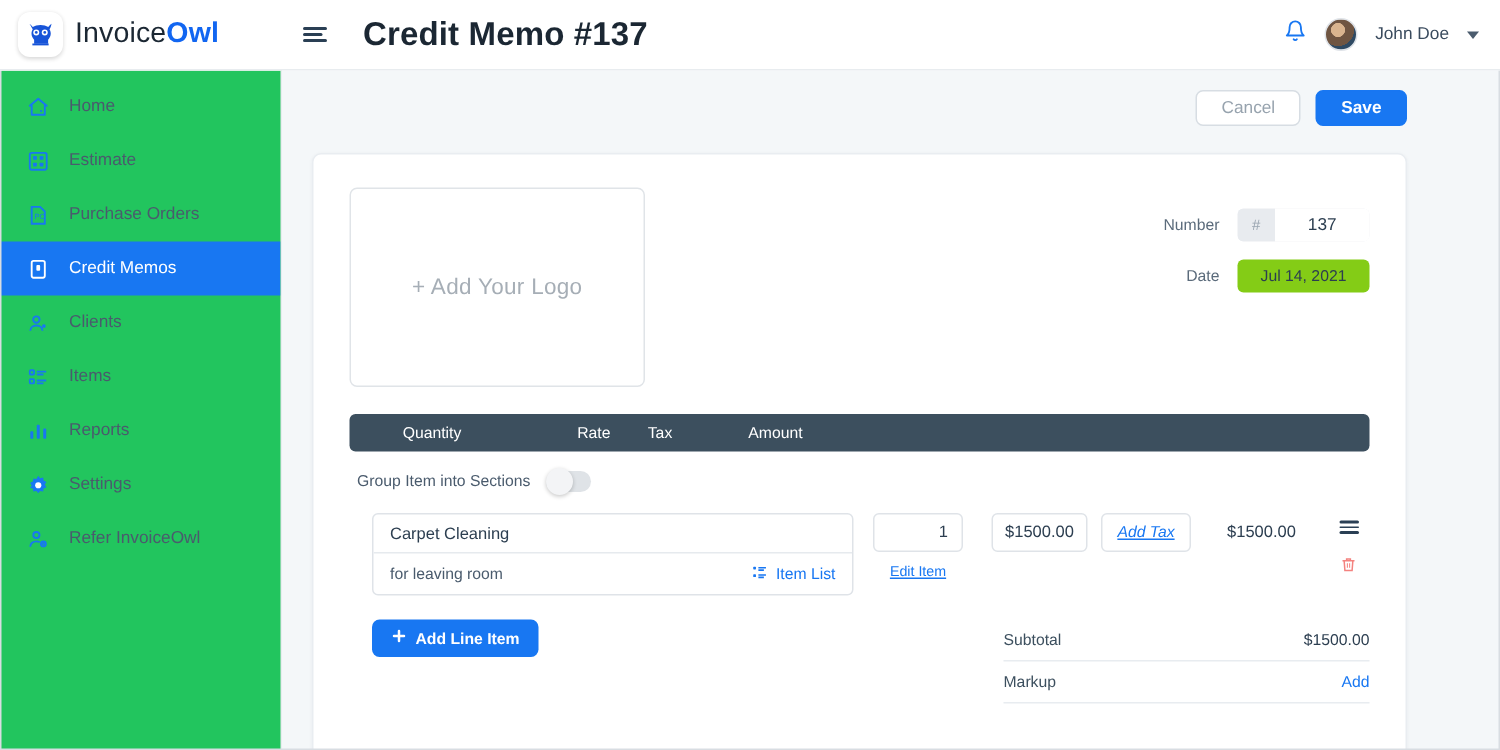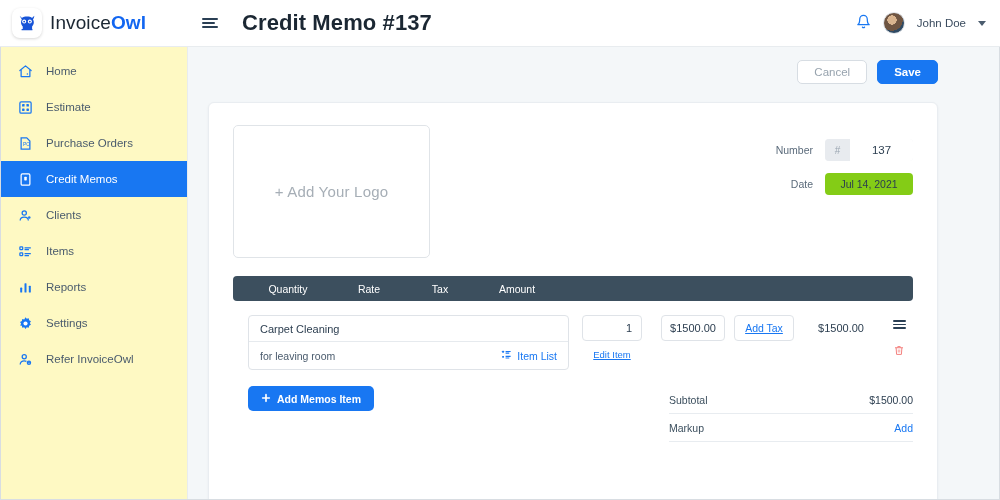--- a/index.html
+++ b/index.html
@@ -45,21 +45,21 @@
   }
   .username { font-size: 11.5px; color: #3a4b5e; }
   .caret-down { width:0;height:0;border-left:4px solid transparent;border-right:4px solid transparent;border-top:5px solid #4b5c6e; }
 
   
   .body { flex: 1; display: flex; min-height: 0; }
 
   
   .sidebar {
     width: 188px; flex: 0 0 188px;
-    background: #fef9c3;
+    background: #22c55e;
     border-right: 1px solid #e8ecef;
     padding-top: 6px;
     overflow: hidden;
   }
   .nav-item {
     display: flex; align-items: center; gap: 12px;
     height: 36px; padding-left: 17px;
     font-size: 11.5px; color: #4a5b6d; cursor: pointer;
   }
   .nav-item .ico { width: 17px; height: 17px; display:flex; align-items:center; justify-content:center; flex:0 0 17px; }
@@ -104,21 +104,21 @@
     font-size:10.5px; color:#2c3e50;
   }
 
   
   .table-head {
     margin-top: 18px; height: 25px; background:#3c4f5e; border-radius:4px;
     display:flex; align-items:center; color:#ffffff; font-size:10.5px; padding-left: 12px;
   }
   .th-item { flex:1; }
   .th-qty { width: 86px; text-align:center; }
-  .th-rate { width: 76px; text-align:center; }
+  .th-rate { width: 76px; text-align:right; }
   .th-tax { width: 66px; text-align:center; }
   .th-amt { width: 88px; text-align:center; }
   .th-pad { width: 22px; }
 
   .group-row { display:flex; align-items:center; gap:10px; margin-top: 13px; padding-left: 5px; }
   .group-label { font-size: 10.5px; color:#4a5b6d; }
   .toggle { width: 30px; height: 14px; border-radius:8px; background:#dfe3e7; position:relative; cursor:pointer; }
   .toggle .knob { position:absolute; left:0px; top:-2px; width:18px; height:18px; border-radius:50%; background:#f3f4f6; box-shadow:0 1px 3px rgba(0,0,0,.22); }
 
   .line-row { display:flex; align-items:flex-start; margin-top: 14px; padding-left: 15px; }
@@ -133,21 +133,21 @@
   .amt-col { width: 88px; display:flex; flex-direction:column; align-items:center; }
   .ctrl-col { width: 28px; display:flex; flex-direction:column; align-items:center; }
 
   .cell-input {
     height: 26px; border:1px solid #dfe3e8; border-radius:4px;
     display:flex; align-items:center; font-size:11px; color:#2c3e50; background:#ffffff;
   }
   .qty-input { width: 60px; justify-content:flex-end; padding-right: 9px; }
   .rate-input { width: 64px; justify-content:center; }
   .tax-input { width: 60px; justify-content:center; }
-  .tax-link { color:#1877f2; font-size:10.5px; text-decoration:underline; cursor:pointer; }
+  .tax-link { color:#1877f2; font-size:10.5px; text-decoration:underline; cursor:pointer;font-style:italic; }
   .amt-text { height:26px; display:flex;align-items:center; font-size:11px; color:#2c3e50; }
   .edit-link { font-size:9.5px; color:#1877f2; text-decoration:underline; margin-top:8px; cursor:pointer; }
   .row-menu { margin-top: 5px; display:flex; flex-direction:column; gap:2px; cursor:pointer; }
   .row-menu i { width:13px; height:1.6px; background:#2a3f54; border-radius:1px; }
   .trash { margin-top: 14px; cursor:pointer; }
 
   .bottom-row { display:flex; margin-top: 16px; padding-left: 15px; }
   .add-line-btn {
     background:#1877f2; color:#ffffff; font-size:10.5px; font-weight:600;
     border-radius:5px; height:25px; padding:0 13px; display:flex; align-items:center; gap:6px; cursor:pointer;
@@ -339,20 +339,26 @@
         </div>
 
         <div class="table-head">
           <span class="th-qty">Quantity</span>
           <span class="th-rate">Rate</span>
           <span class="th-tax">Tax</span>
           <span class="th-amt">Amount</span>
           <span class="th-pad"></span>
         </div>
 
+        <div class="group-row">
+          <span class="group-label">Group Item into Sections</span>
+          <span class="toggle">
+              <span class="knob"></span>
+            </span>
+        </div>
 
         <div class="line-row">
           <div class="item-cell">
             <div class="item-name">Carpet Cleaning</div>
             <div class="item-desc">
               <span>for leaving room</span>
               <span class="item-list-link">
                 <span>
                   <svg width="11" height="11" viewBox="0 0 24 24" fill="none" stroke="#1877f2" stroke-width="2.4">
                       <rect x="2.5" y="4" width="4" height="4" rx="1" fill="#1877f2" stroke="none"></rect>
@@ -401,21 +407,21 @@
           </div>
         </div>
 
         <div class="bottom-row">
           <div class="add-line-btn">
             <span>
               <svg width="10" height="10" viewBox="0 0 24 24" stroke="#ffffff" stroke-width="4" stroke-linecap="round">
                   <path d="M12 4v16M4 12h16"></path>
                 </svg>
             </span>
-            <span>Add Memos Item</span>
+            <span>Add Line Item</span>
           </div>
 
           <div class="totals">
             <div class="total-row">
               <span>Subtotal</span>
               <span class="val">$1500.00</span>
             </div>
             <div class="total-row">
               <span>Markup</span>
               <span class="link">Add</span>

